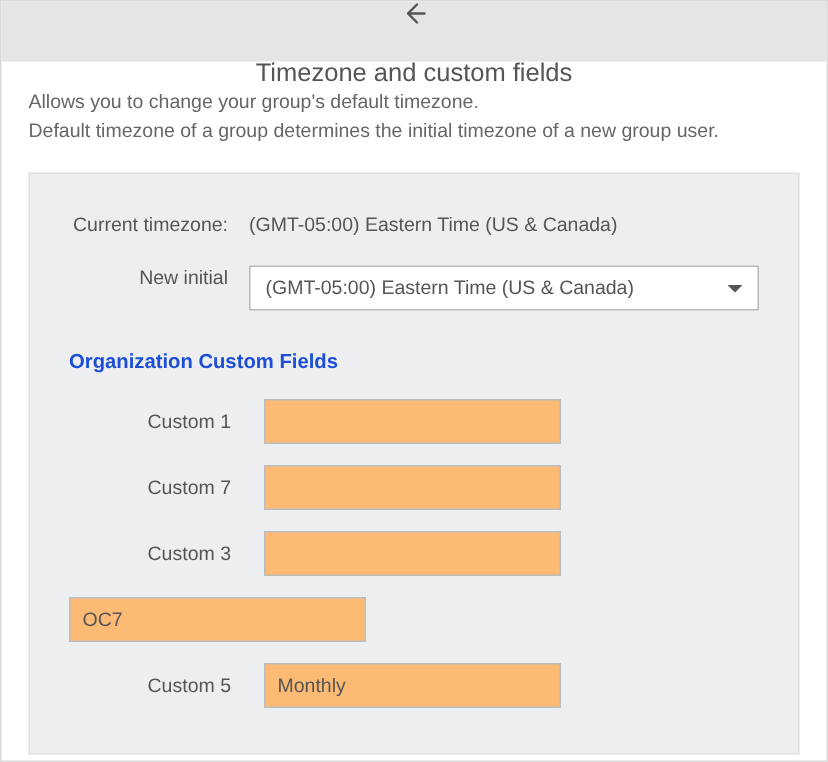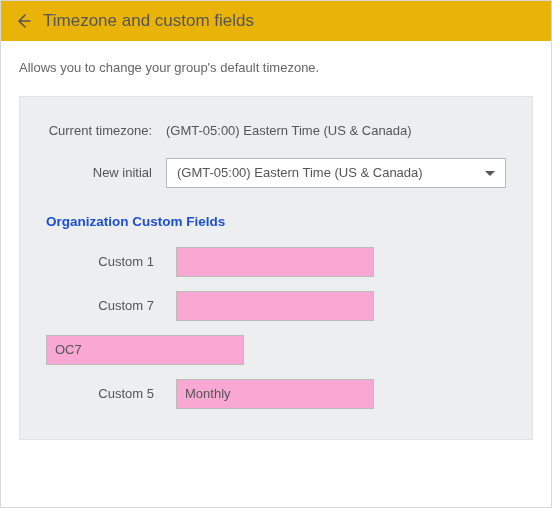--- a/index.html
+++ b/index.html
@@ -17,26 +17,27 @@
       overflow: hidden;
     }
     .window {
       border: 1px solid #d9d9d9;
       width: 552px;
       height: 508px;
       display: flex;
       flex-direction: column;
     }
     .titlebar {
-      background: #eab308;
+      background: #e5e5e5;
       height: 40px;
       display: flex;
       align-items: center;
       padding: 0 12px;
-      gap: 10px;
+      gap: 22px;
+      flex-direction: column;
     }
     .back-btn {
       width: 20px;
       height: 20px;
       display: flex;
       align-items: center;
       justify-content: center;
       cursor: pointer;
       color: #555;
     }
@@ -56,21 +57,21 @@
       margin-bottom: 18px;
       font-size: 13px;
     }
     .panel {
       background: #edeeef;
       border: 1px solid #e2e2e2;
       padding: 26px 26px 26px 26px;
     }
     .row {
       display: flex;
-      align-items: center;
+      align-items: flex-start;
       margin-bottom: 20px;
     }
     .row .label {
       width: 120px;
       text-align: right;
       padding-right: 14px;
       color: #555;
       font-size: 13px;
     }
     .row .value {
@@ -114,21 +115,21 @@
     }
     .field-row input {
       width: 198px;
       height: 30px;
       border: 1px solid #bcbcbc;
       padding: 0 8px;
       font-size: 13px;
       color: #555;
       font-family: inherit;
       outline: none;
-      background: #f9a8d4;
+      background: #fdba74;
     }
     .field-row:last-child {
       margin-bottom: 4px;
     }
   </style>
 </head>
 <body>
 
 <div class="window">
   <div class="titlebar">
@@ -136,20 +137,21 @@
       <svg width="16" height="16" viewBox="0 0 16 16">
         <path d="M10 2 L4 8 L10 14 M4 8 L15 8" stroke="#555" stroke-width="1.6" fill="none" stroke-linecap="round" stroke-linejoin="round"></path>
       </svg>
     </div>
     <div class="title">Timezone and custom fields</div>
   </div>
 
   <div class="content">
     <div class="desc">
       <span>Allows you to change your group's default timezone.</span><br>
+      <span>Default timezone of a group determines the initial timezone of a new group user.</span>
     </div>
 
     <div class="panel">
 
       <div class="row">
         <div class="label">Current timezone:</div>
         <div class="value">(GMT-05:00) Eastern Time (US &amp; Canada)</div>
       </div>
 
       <div class="row" style="margin-bottom:26px;">
@@ -168,20 +170,24 @@
 
       <div class="field-row">
         <div class="flabel">Custom 1</div>
         <input type="text" value="" style="">
       </div>
       <div class="field-row">
         <div class="flabel">Custom 7</div>
         <input type="text" value="" style="">
       </div>
       <div class="field-row">
+        <div class="flabel">Custom 3</div>
+        <input type="text" value="" style="">
+      </div>
+      <div class="field-row">
         <input type="text" value="OC7" style="">
       </div>
       <div class="field-row">
         <div class="flabel">Custom 5</div>
         <input type="text" value="Monthly" style="">
       </div>
 
     </div>
   </div>
 </div>

